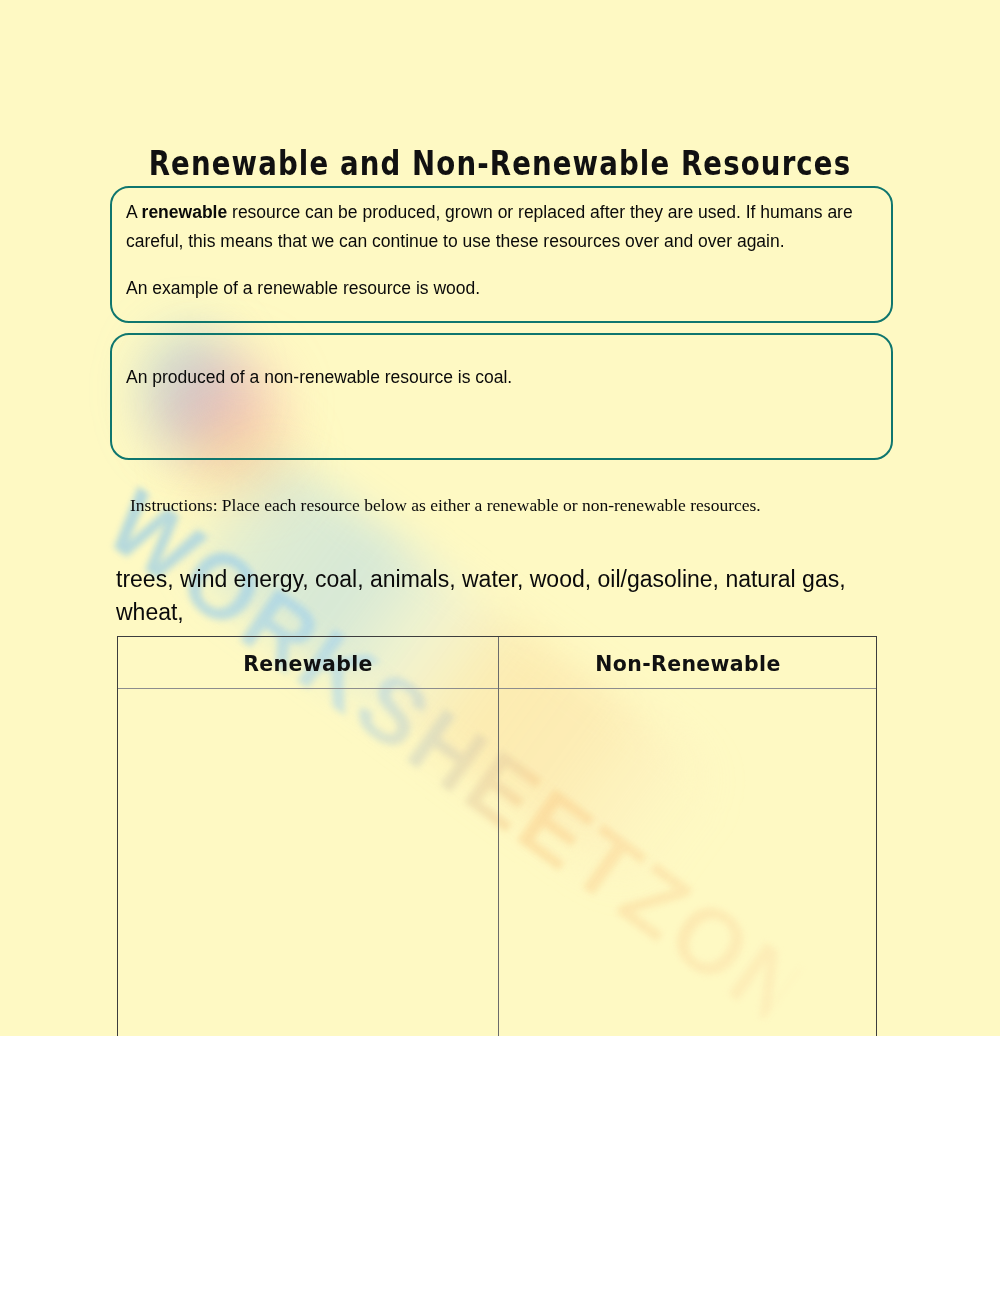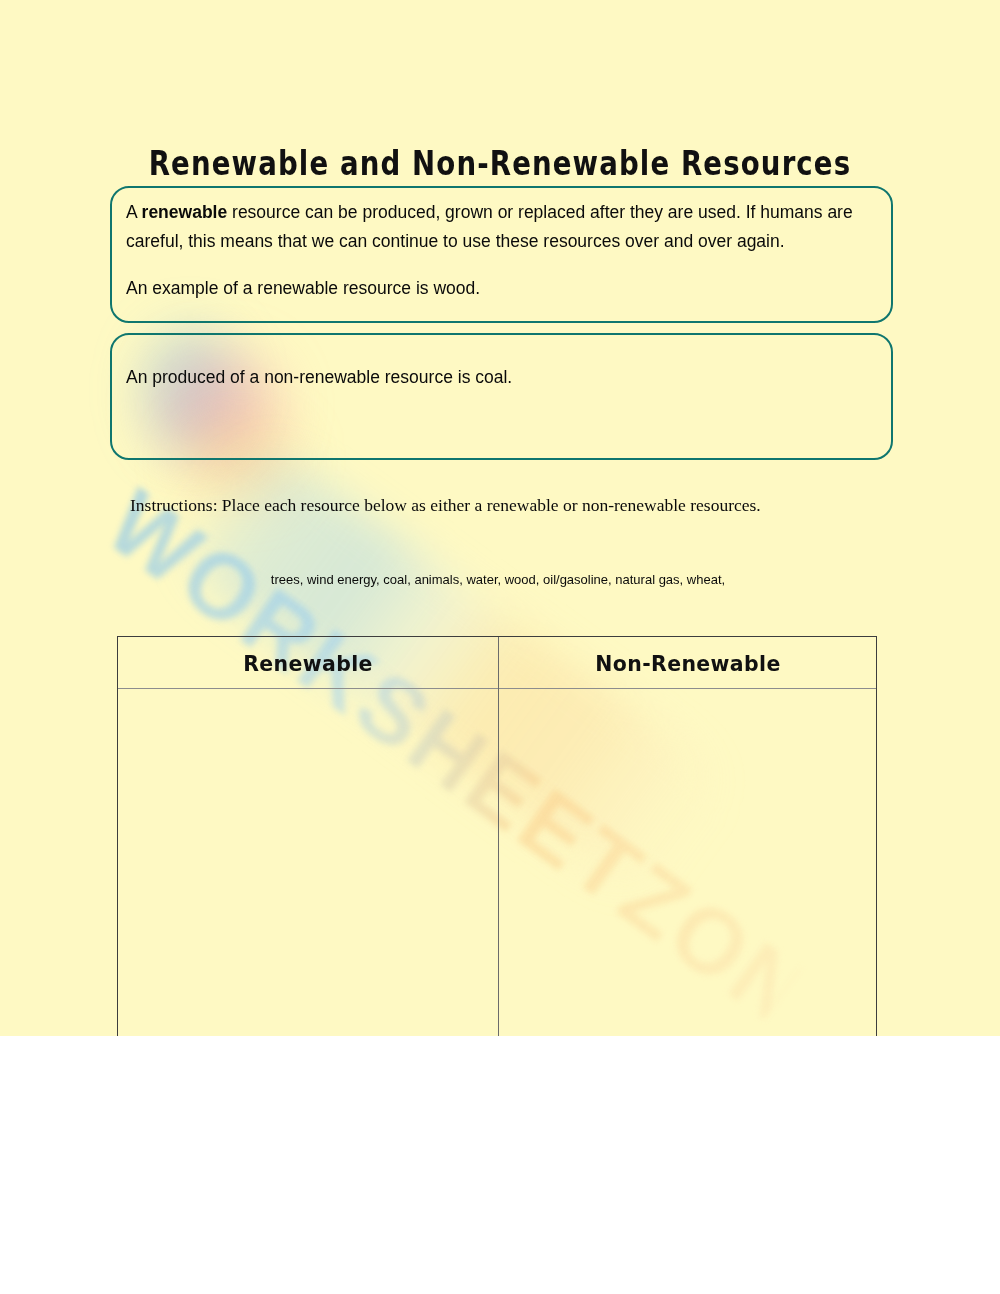--- a/index.html
+++ b/index.html
@@ -173,23 +173,23 @@
     line-height: 31px;
     color: #0a0a0a;
     margin-left: 14px;
   }
 
   .resource-list {
     position: absolute;
     left: 116px;
     top: 563px;
     width: 764px;
-    text-align: center;
+    text-align: left;
     font-family: "Liberation Sans", sans-serif;
-    font-size: 13px;
+    font-size: 23px;
     line-height: 33px;
     color: #0a0a0a;
   }
 
   
   .sort-table {
     position: absolute;
     left: 117px;
     top: 636px;
     width: 760px;

